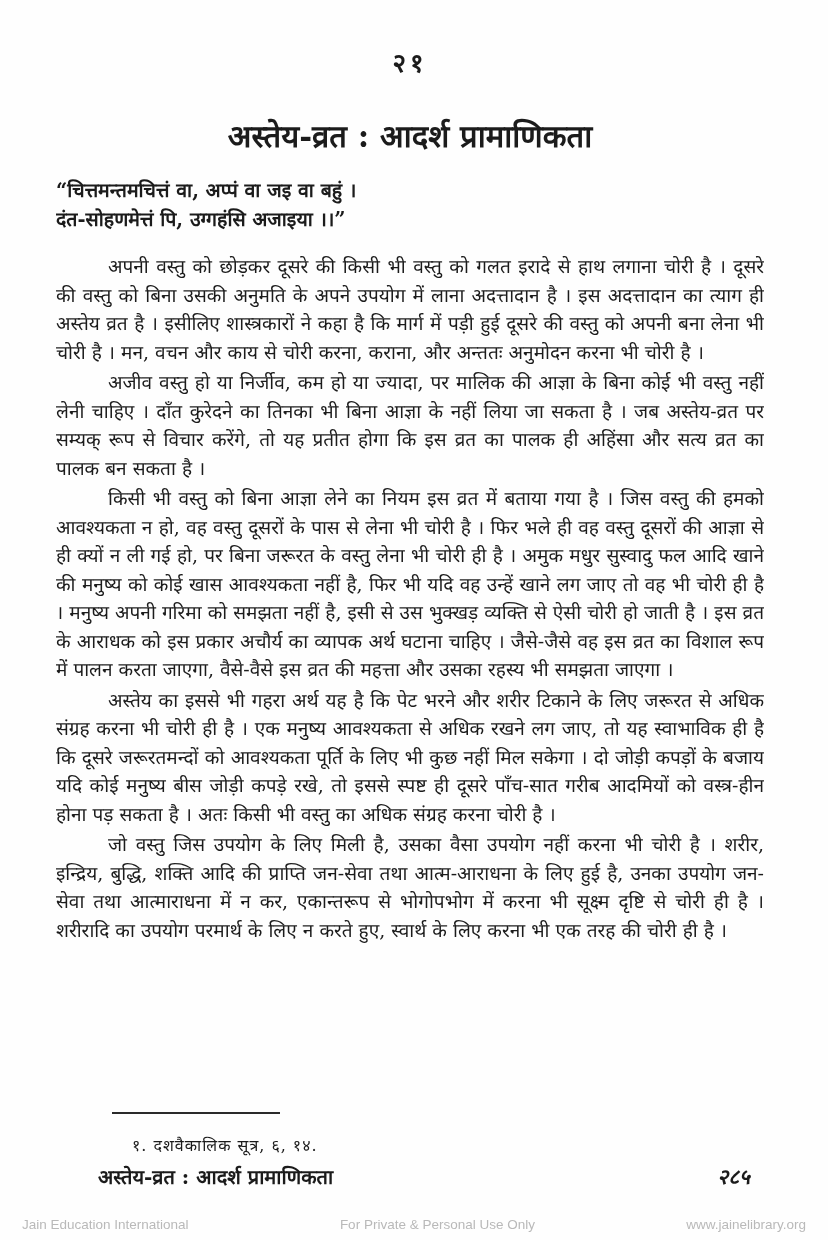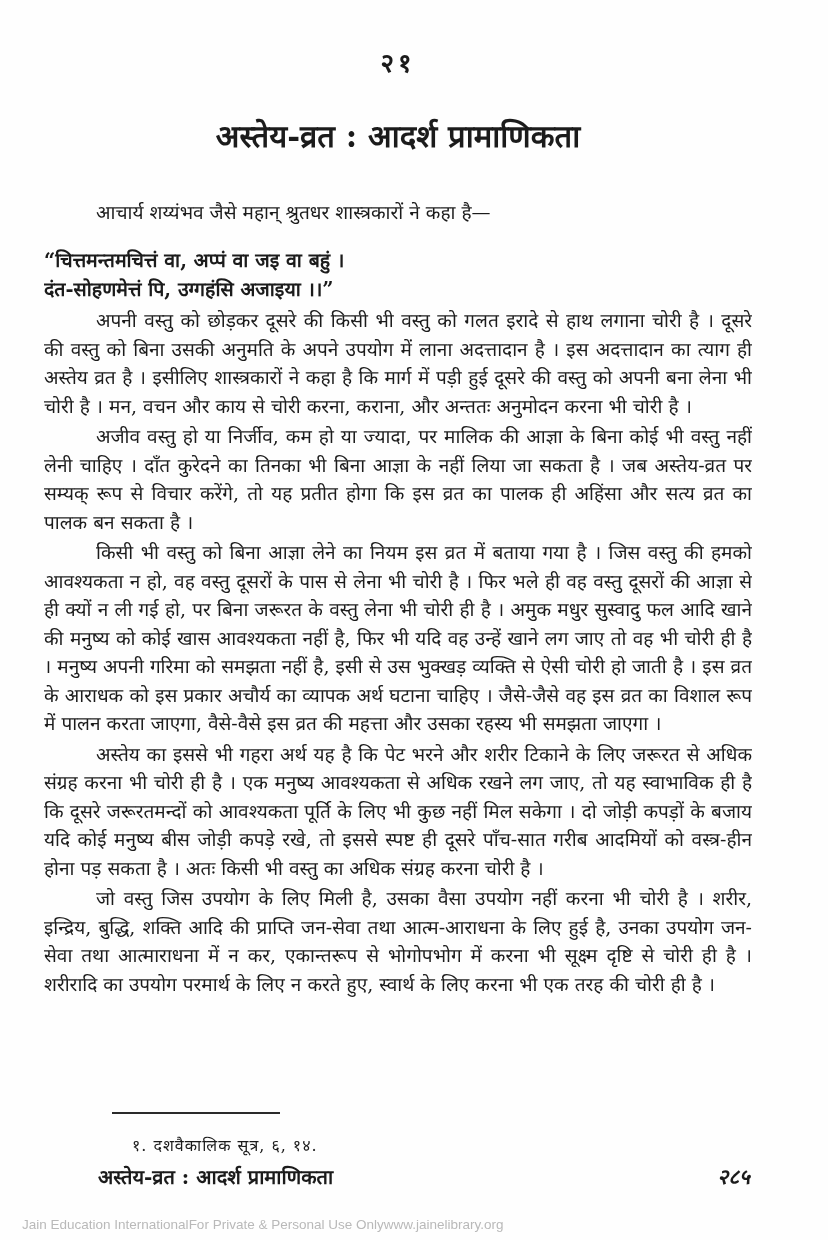--- a/index.html
+++ b/index.html
@@ -10,21 +10,21 @@
   }
   .page {
     position: relative;
     width: 828px; height: 1240px;
     background: #fefefe;
     color: #1b1b1b;
     overflow: hidden;
   }
   .content {
     position: absolute;
-    top: 0; left: 44px;
+    top: 0; left: 56px;
     width: 708px; height: 1150px;
     overflow: hidden;
   }
   .chapter-number {
     text-align: center;
     font-size: 26px;
     font-weight: bold;
     letter-spacing: 4px;
     padding-top: 44px;
   }
@@ -88,39 +88,38 @@
     font-weight: bold;
     font-size: 21px;
     padding-right: 18px;
     font-style: italic;
   }
   .watermark {
     position: absolute;
     left: 0; bottom: 8px;
     width: 828px;
     display: flex;
-    justify-content: flex-start;
+    justify-content: space-between;
     padding: 0 22px;
     font-family: "Liberation Sans", "DejaVu Sans", sans-serif;
     font-size: 13.5px;
     color: #b9b9b9;
   }
 </style>
 </head>
 <body>
 
 <div class="page">
 
   <div class="content">
 
     <div class="chapter-number">२१</div>
 
     <h1 class="chapter-title">अस्तेय-व्रत : आदर्श प्रामाणिकता</h1>
 
-    <p class="intro">आचार्य शय्यंभव जैसे महान् श्रुतधर शास्त्रकारों ने कहा है—</p>
 
     <div class="verse">
       <div>“चित्तमन्तमचित्तं वा, अप्पं वा जइ वा बहुं ।</div>
       <div>दंत-सोहणमेत्तं पि, उग्गहंसि अजाइया ।।”</div>
     </div>
 
     <p class="body-para">अपनी वस्तु को छोड़कर दूसरे की किसी भी वस्तु को गलत इरादे से हाथ लगाना चोरी है । दूसरे की वस्तु को बिना उसकी अनुमति के अपने उपयोग में लाना अदत्तादान है । इस अदत्तादान का त्याग ही अस्तेय व्रत है । इसीलिए शास्त्रकारों ने कहा है कि मार्ग में पड़ी हुई दूसरे की वस्तु को अपनी बना लेना भी चोरी है । मन, वचन और काय से चोरी करना, कराना, और अन्ततः अनुमोदन करना भी चोरी है ।</p>
 
     <p class="body-para">अजीव वस्तु हो या निर्जीव, कम हो या ज्यादा, पर मालिक की आज्ञा के बिना कोई भी वस्तु नहीं लेनी चाहिए । दाँत कुरेदने का तिनका भी बिना आज्ञा के नहीं लिया जा सकता है । जब अस्तेय-व्रत पर सम्यक् रूप से विचार करेंगे, तो यह प्रतीत होगा कि इस व्रत का पालक ही अहिंसा और सत्य व्रत का पालक बन सकता है ।</p>
 

